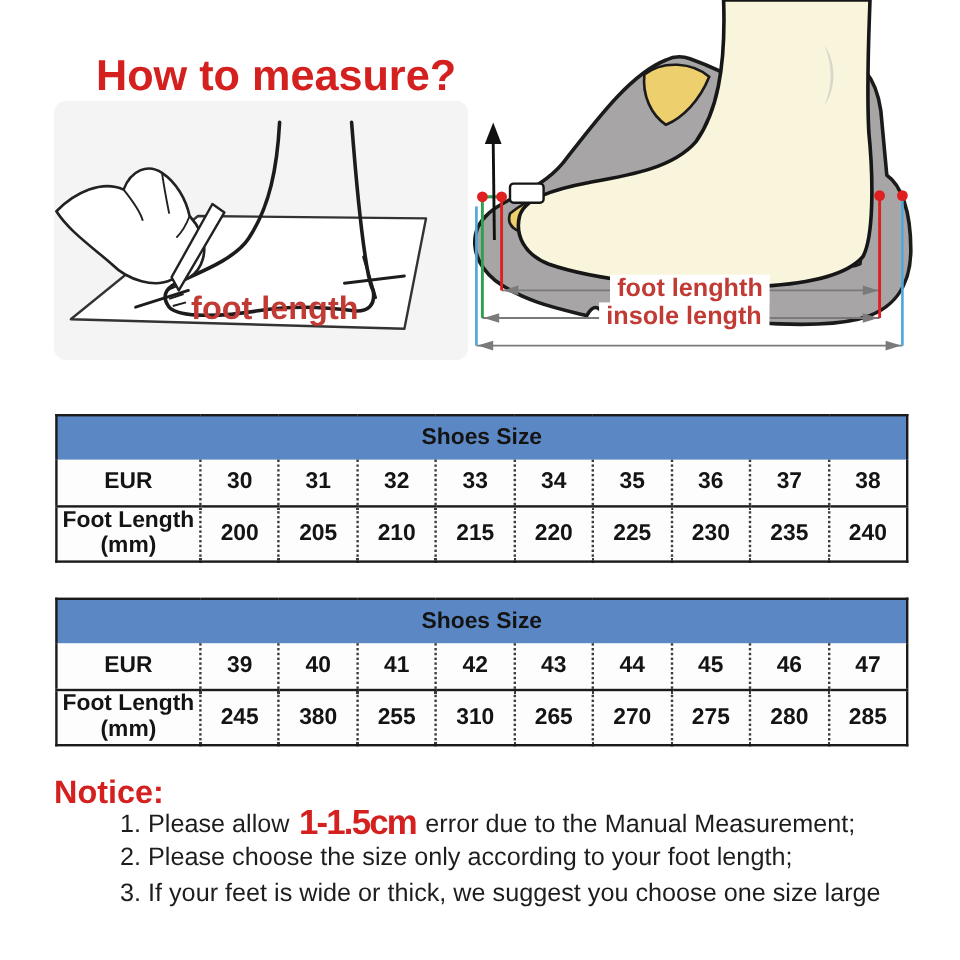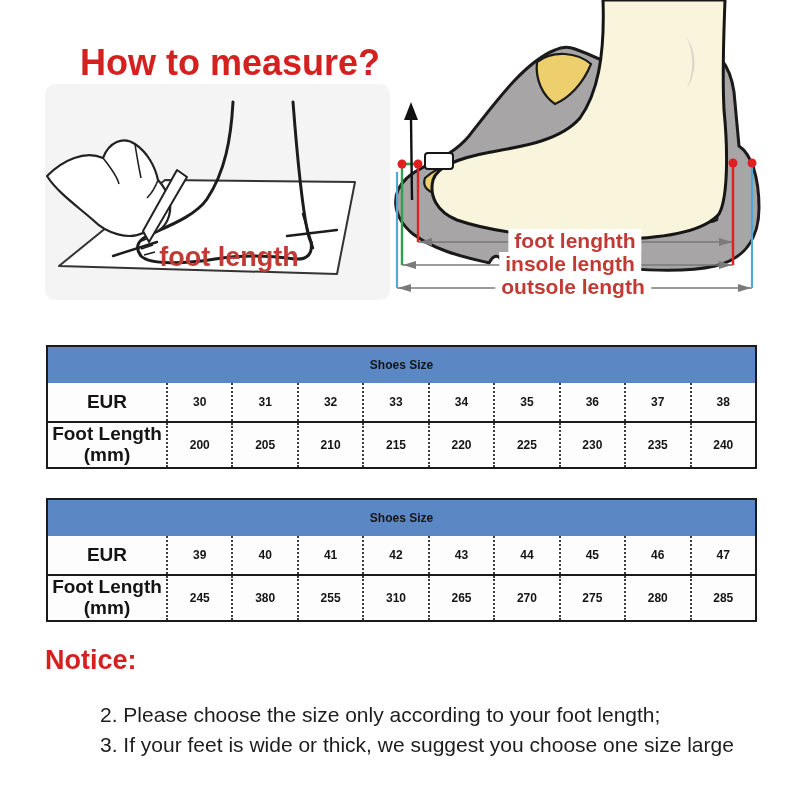--- a/index.html
+++ b/index.html
@@ -25,21 +25,21 @@
     background:#ffffff;padding:0 6px;white-space:nowrap;
     font-size:21px;font-weight:bold;color:var(--label_red);}
 
   
   table.size-table{position:absolute;left:46px;width:711px;
     border-collapse:collapse;table-layout:fixed;background:#fdfdfd;
     border:2px solid #1b1b1b;}
   table.t1{top:345px;}
   table.t2{top:498px;}
   table.size-table td{border:0;text-align:center;color:#141414;
-    font-weight:bold;font-size:12px;}
+    font-weight:bold;font-size:19px;}
   td.ttl{background:var(--table_header_blue);color:var(--table_header_text);
     font-size:21px;height:34px;border-bottom:2px solid #1b1b1b;}
   tr.vals td{height:36px;}
   tr.vals + tr.vals td{border-top:2px solid #1b1b1b;}
   tr.vals td + td{border-left:2px dotted #3c3c3c;}
   tr.vals td.row-header{font-size:19px;line-height:1.1;margin-left:10px;}
   tr.vals.r2 td{height:42px;}
   col.chead{width:120px;}
 
   
@@ -129,21 +129,20 @@
       <circle cx="17" cy="164" r="4.5" fill="var(--line_red)"></circle>
       <circle cx="33" cy="164" r="4.5" fill="var(--line_red)"></circle>
       <circle cx="348" cy="163" r="4.5" fill="var(--line_red)"></circle>
       <circle cx="367" cy="163" r="4.5" fill="var(--line_red)"></circle>
 
       <path d="M 27,200 L 26,118" stroke="#111" stroke-width="2.4"></path>
       <polygon points="26,102 19,120 33,120" fill="#111"></polygon>
     </svg>
     <div class="mlabel" style="left:190px;top:241px;">foot lenghth</div>
     <div class="mlabel" style="left:185px;top:264px;">insole length</div>
-    <div class="mlabel" style="left:188px;top:287px;">outsole length</div>
   </div>
 
   <table class="size-table t1">
     <colgroup>
         <col class="chead">
         <col>
         <col>
         <col>
         <col>
         <col>
@@ -235,20 +234,23 @@
           <td>265</td>
           <td>270</td>
           <td>275</td>
           <td>280</td>
           <td>285</td>
         </tr>
       </tbody>
   </table>
 
   <div class="notice-title">Notice:</div>
+  <div class="notice-item ni-0">
+    <span>1. Please allow </span><span class="hl">1-1.5cm</span><span> error due to the Manual Measurement;</span>
+  </div>
   <div class="notice-item ni-1">
     <span>2. Please choose the size only according to your foot length;</span>
   </div>
   <div class="notice-item ni-2">
     <span>3. If your feet is wide or thick, we suggest you choose one size large</span>
   </div>
 
 </div>
 
 </body></html>

